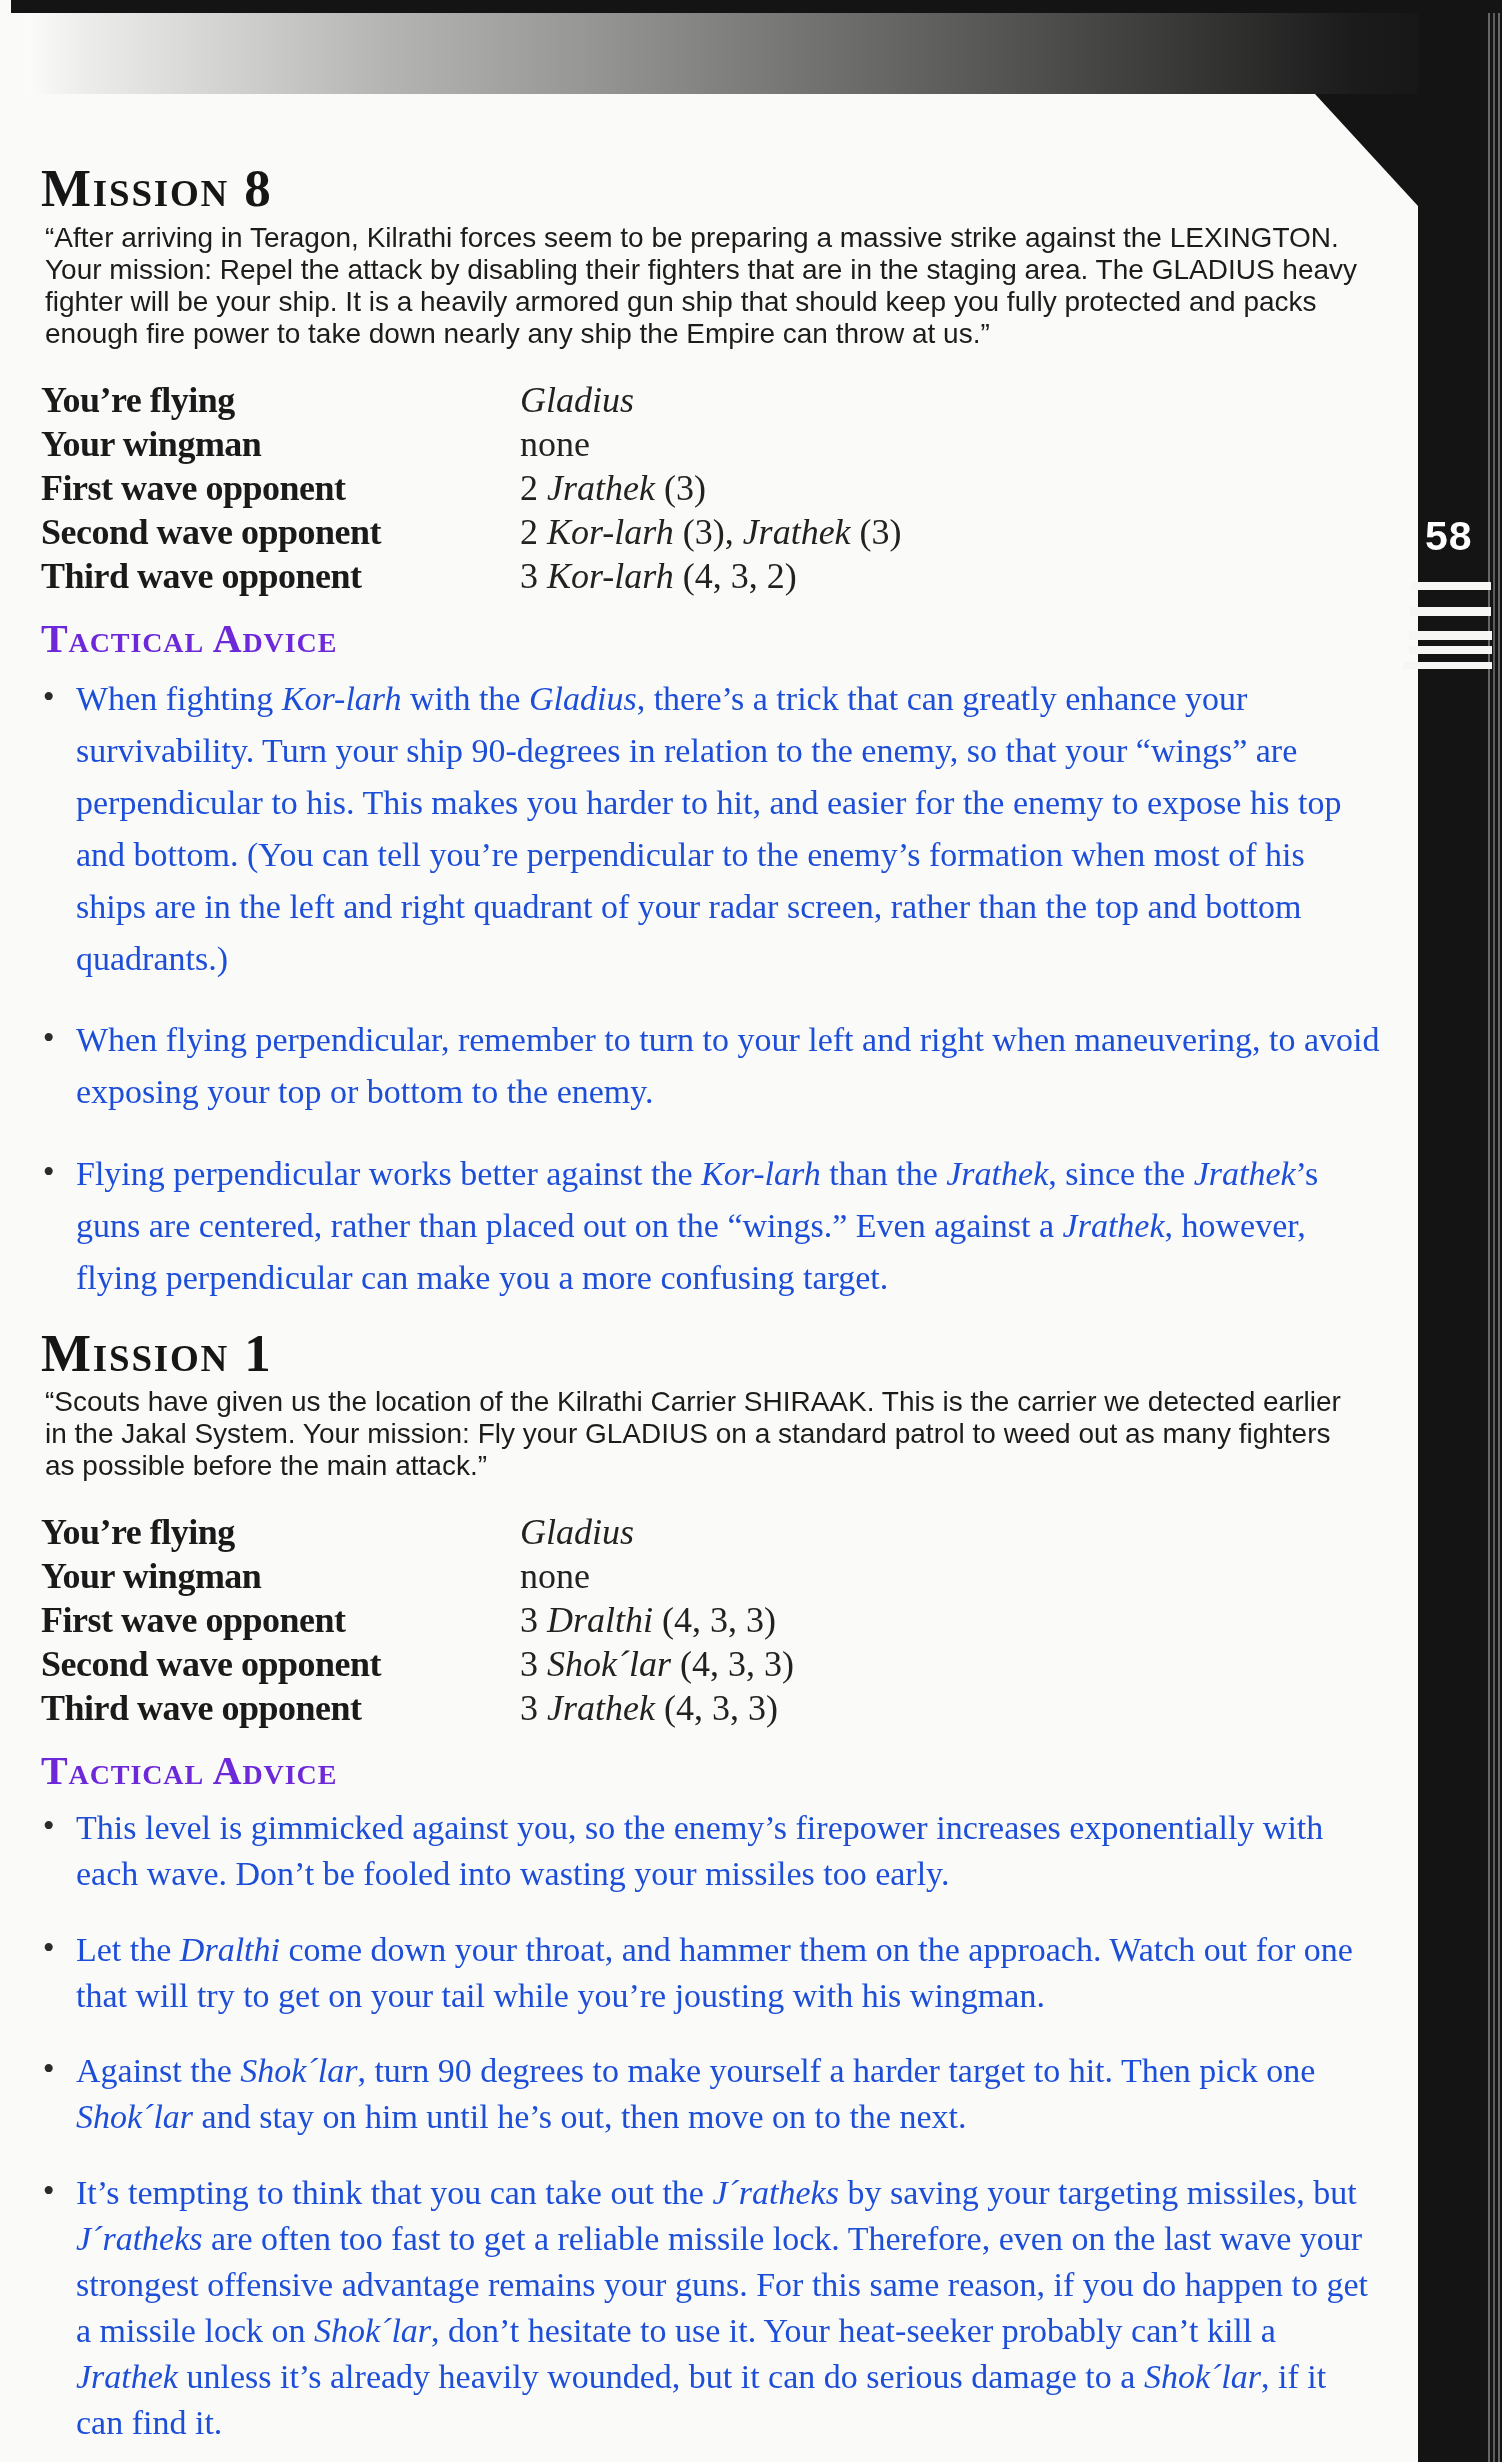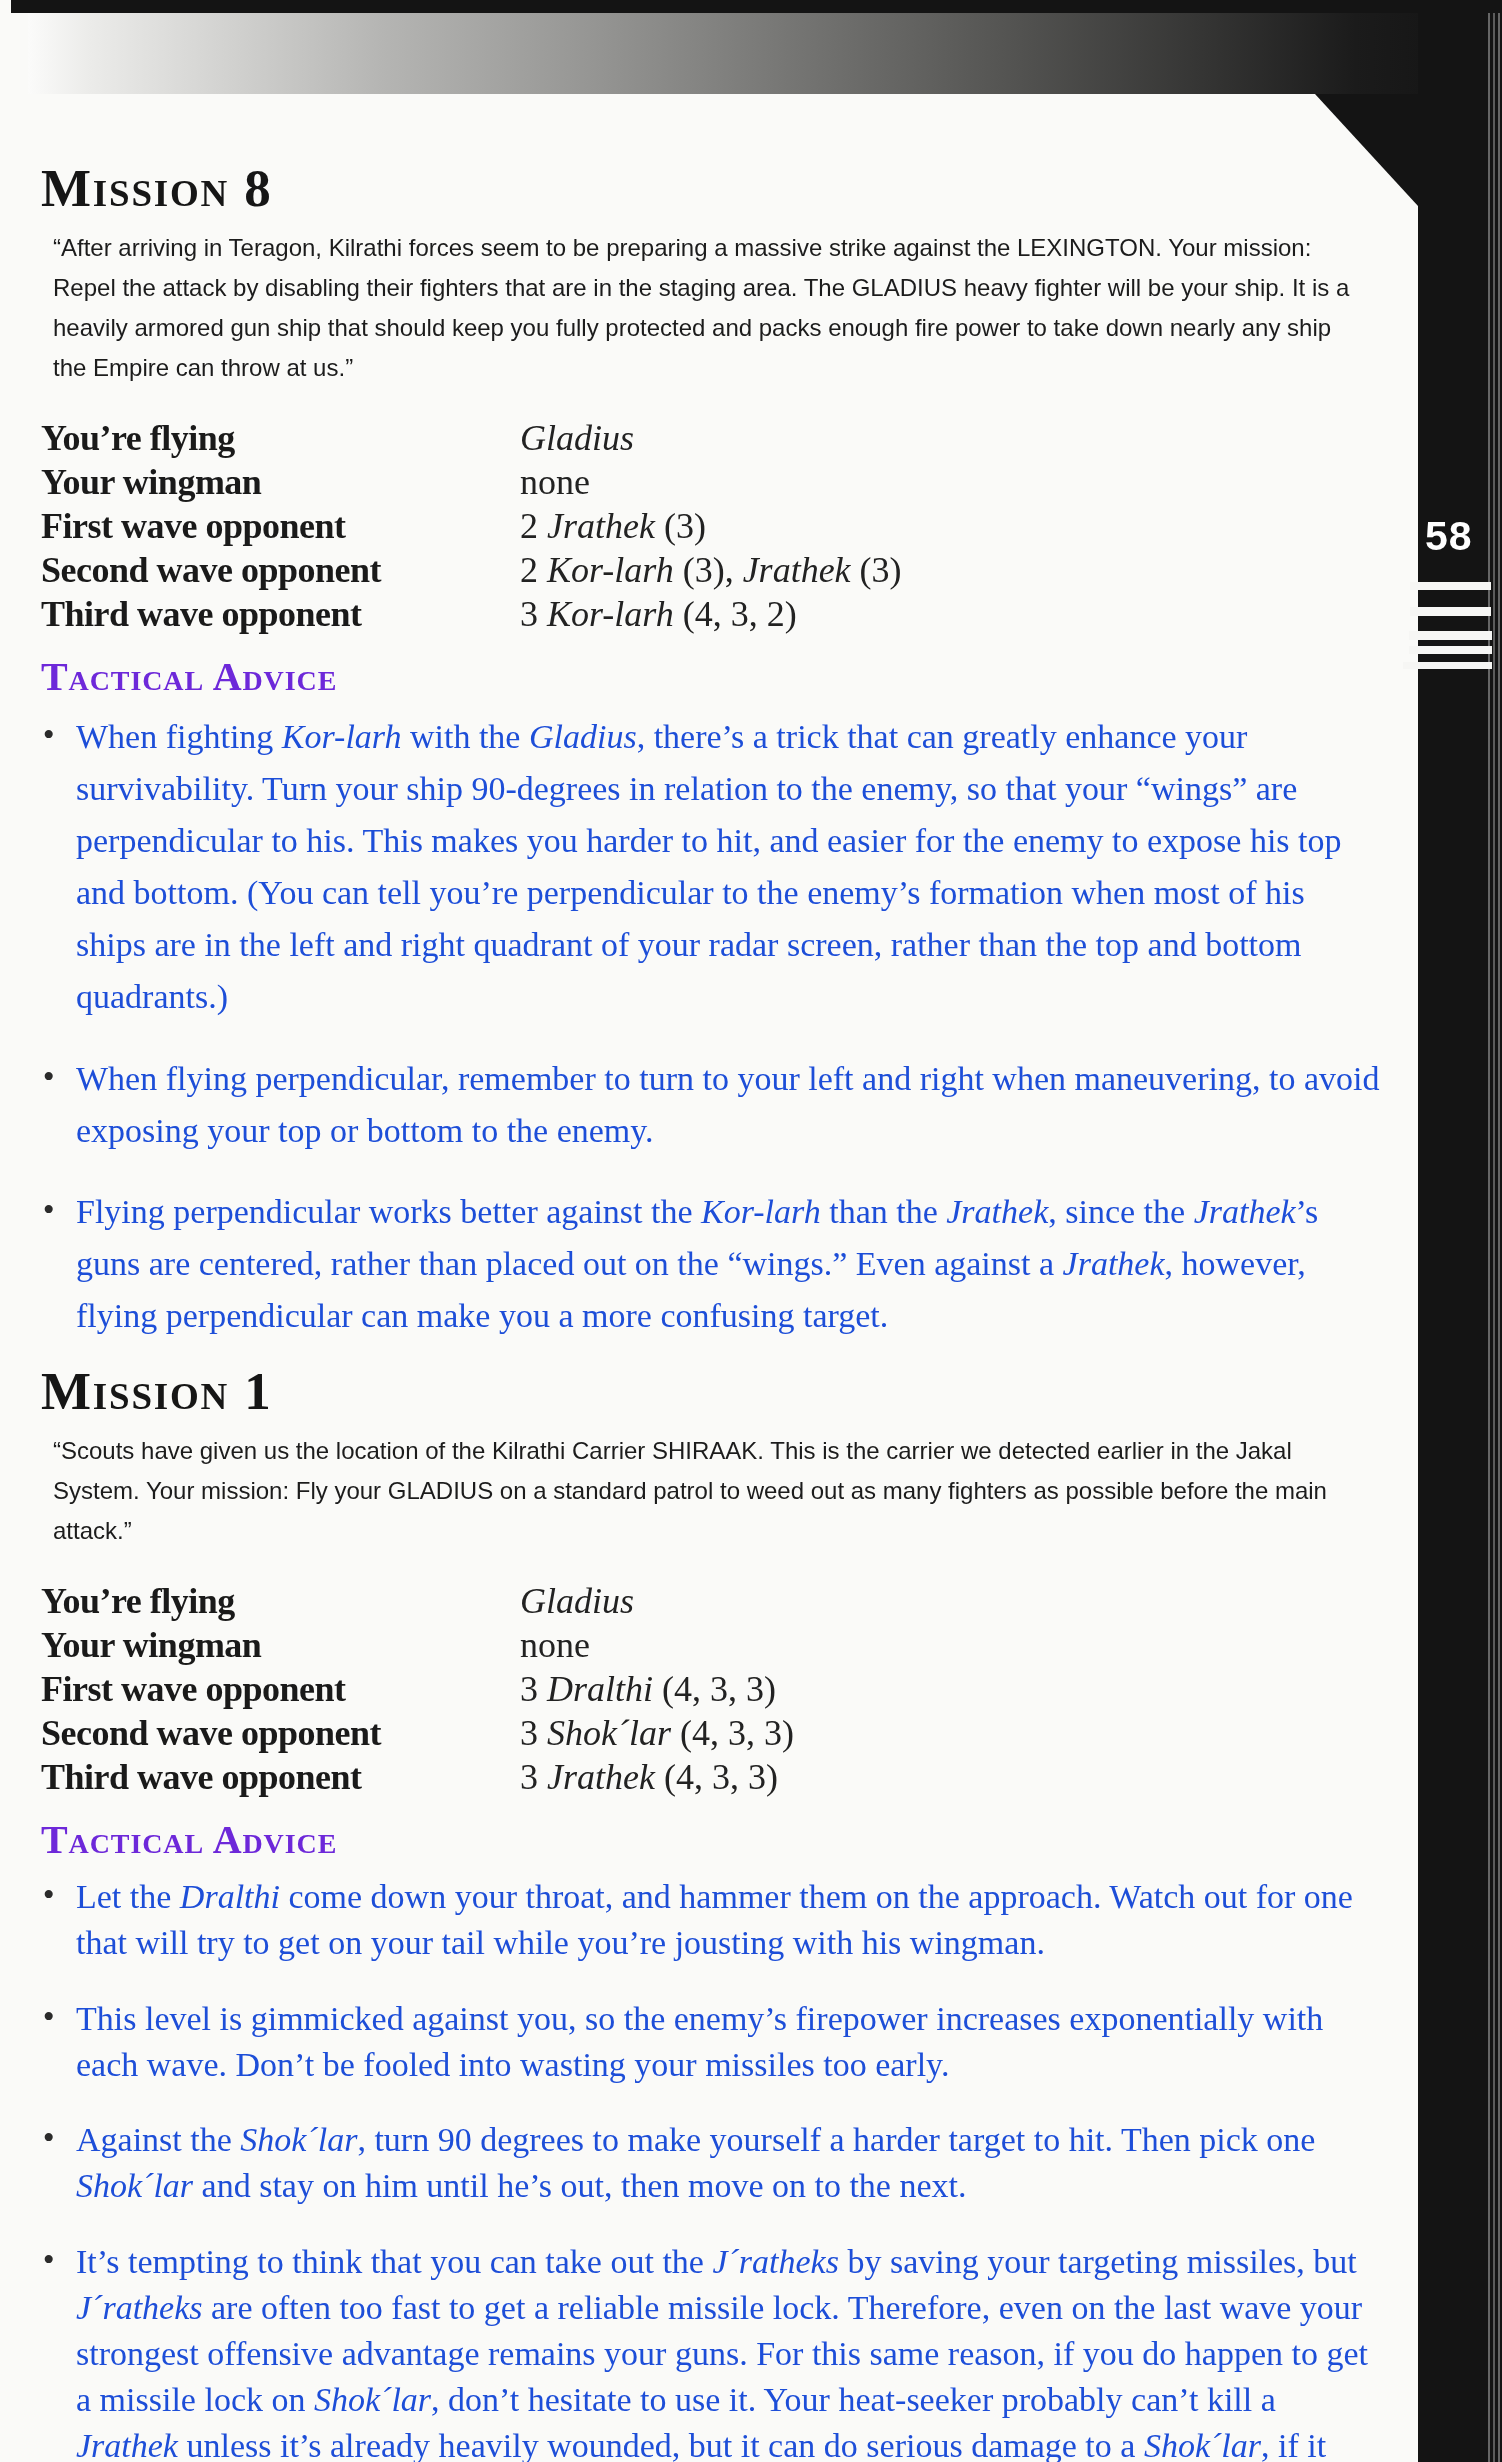--- a/index.html
+++ b/index.html
@@ -49,23 +49,23 @@
 
   
   .content { position:absolute; left:41px; top:161px; width:1339px; }
   .mission-title {
     margin:0 0 5.5px; color:#161616;
     font-family:"Liberation Serif", serif; font-weight:700;
     font-variant:small-caps; font-size:53px; line-height:55px;
     letter-spacing:1.8px;
   }
   .mission-intro {
-    margin:12px; width:1313px;
+    margin:4px; width:1313px;
     font-family:"Liberation Sans", sans-serif;
-    font-size:24px; line-height:40px; color:#1c1c1c;
+    font-size:28px; line-height:32px; color:#1c1c1c;
   }
   .stats { margin:28px 0 0; }
   .stat-row { display:flex; }
   .stat-label {
     flex:0 0 479px; color:#1a1a1a; letter-spacing:-0.5px;
     font:700 36px/44px "Liberation Serif", serif;
   }
   .stat-value { font:400 36px/44px "Liberation Serif", serif; color:#222; }
   .advice-title {
     margin:20px 0 0; color:#6d28d9;
@@ -162,22 +162,22 @@
           <span class="stat-value"><span>3 </span><span class="it">Shok´lar</span><span> (4, 3, 3)</span></span>
         </div>
         <div class="stat-row">
           <span class="stat-label">Third wave opponent</span>
           <span class="stat-value"><span>3 </span><span class="it">Jrathek</span><span> (4, 3, 3)</span></span>
         </div>
       </div>
 
       <h2 class="advice-title">Tactical Advice</h2>
       <ul class="advice advice--m9">
+        <li><span>This level is gimmicked against you, so the enemy’s firepower increases exponentially with each wave. Don’t be fooled into wasting your missiles too early.</span></li>
         <li><span>Let the </span><span class="it">Dralthi</span><span> come down your throat, and hammer them on the approach. Watch out for one that will try to get on your tail while you’re jousting with his wingman.</span></li>
-        <li><span>This level is gimmicked against you, so the enemy’s firepower increases exponentially with each wave. Don’t be fooled into wasting your missiles too early.</span></li>
         <li><span>Against the </span><span class="it">Shok´lar</span><span>, turn 90 degrees to make yourself a harder target to hit. Then pick one </span><span class="it">Shok´lar</span><span> and stay on him until he’s out, then move on to the next.</span></li>
         <li><span>It’s tempting to think that you can take out the </span><span class="it">J´ratheks</span><span> by saving your targeting missiles, but </span><span class="it">J´ratheks</span><span> are often too fast to get a reliable missile lock. Therefore, even on the last wave your strongest offensive advantage remains your guns. For this same reason, if you do happen to get a missile lock on </span><span class="it">Shok´lar</span><span>, don’t hesitate to use it. Your heat-seeker probably can’t kill a </span><span class="it">Jrathek</span><span> unless it’s already heavily wounded, but it can do serious damage to a </span><span class="it">Shok´lar</span><span>, if it can find it.</span></li>
       </ul>
     </section>
 
   </div>
 </div>
 
 
 </body></html>

